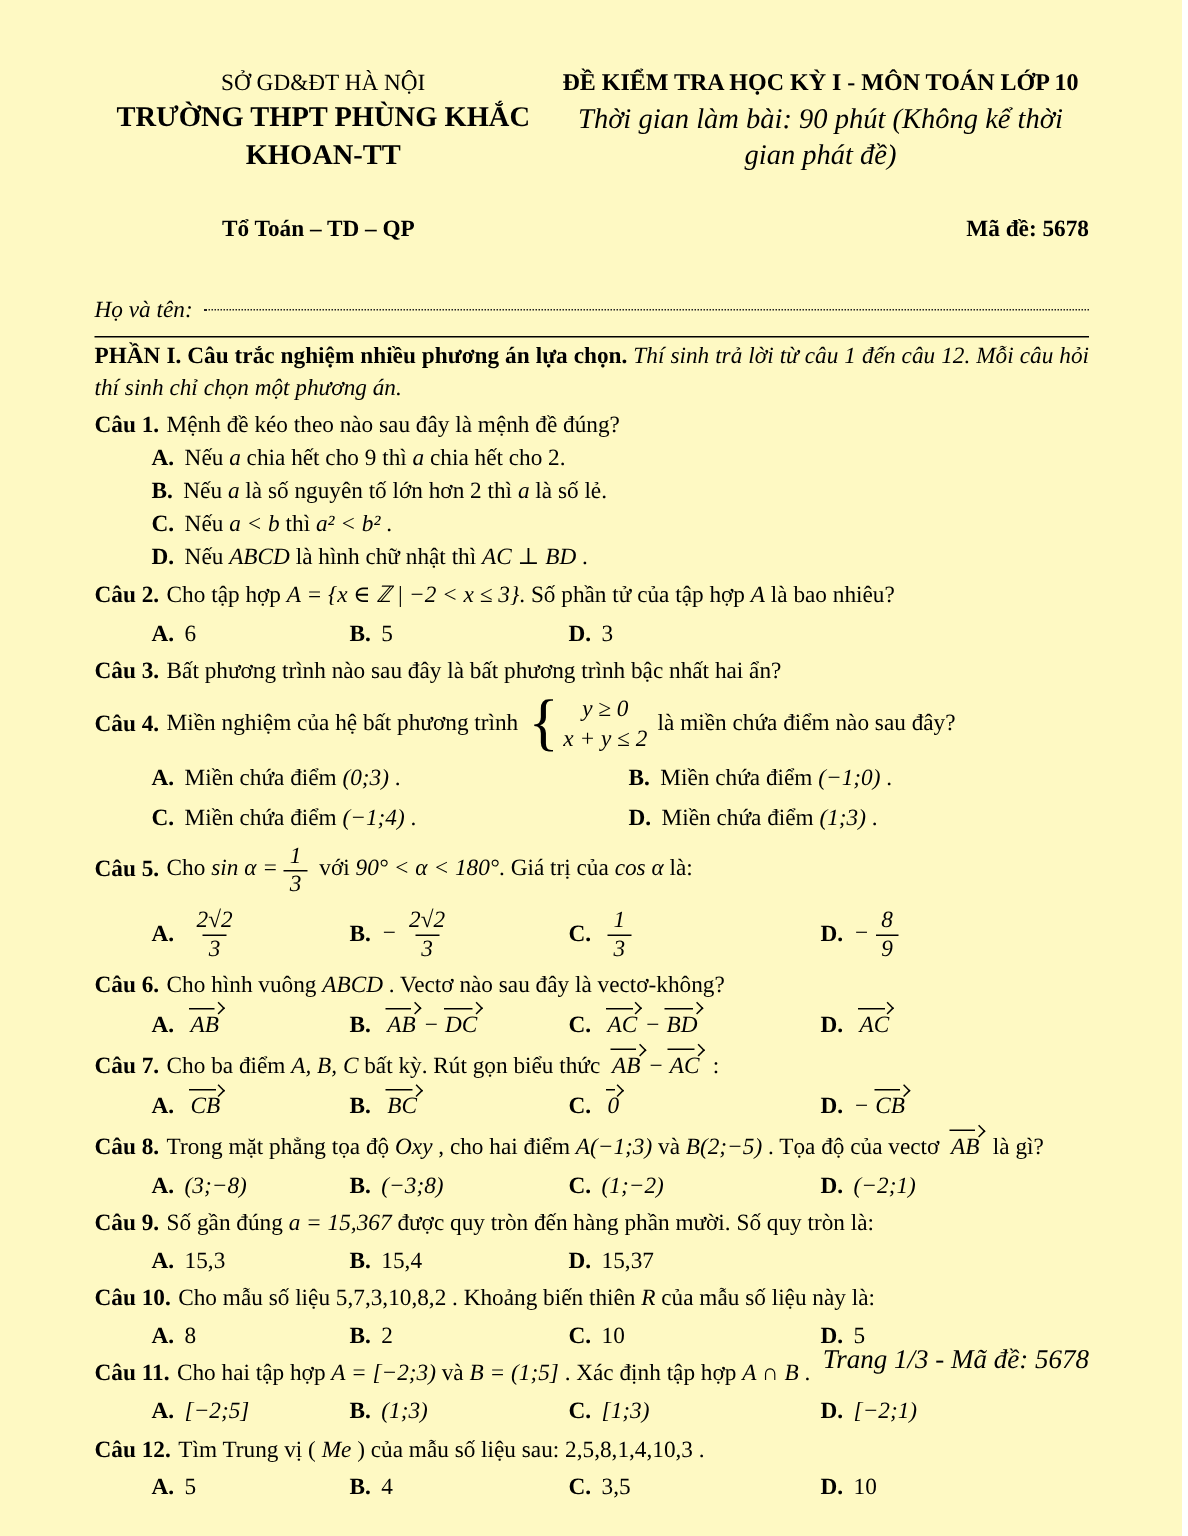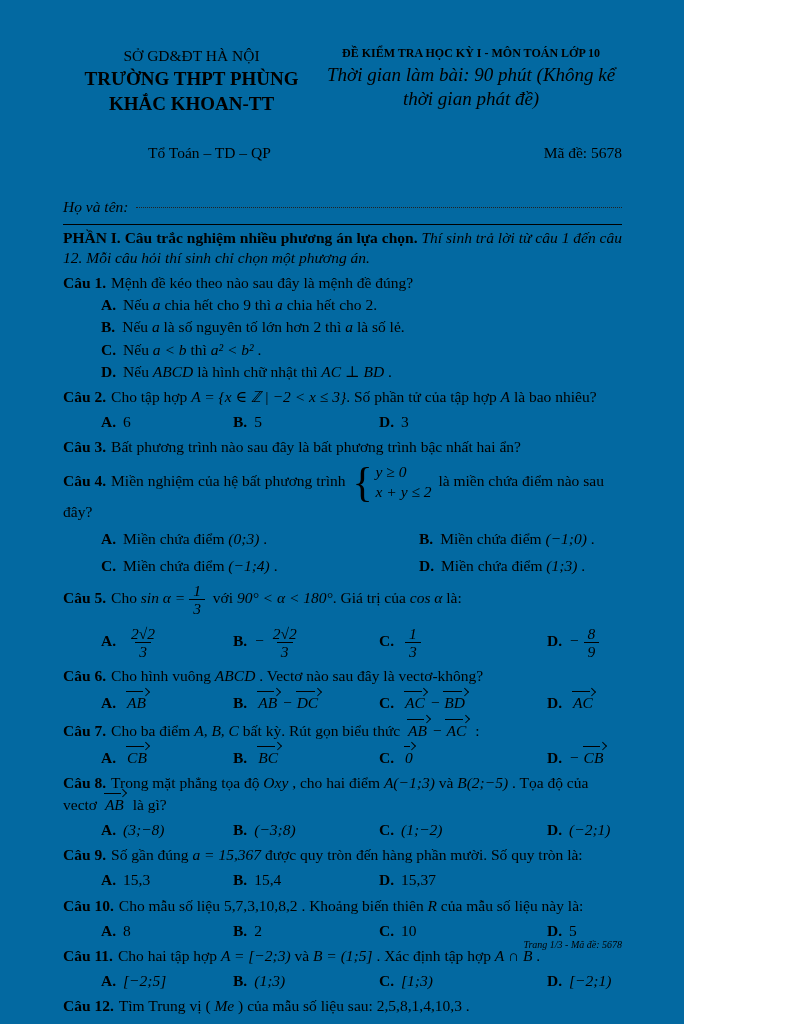--- a/index.html
+++ b/index.html
@@ -1,30 +1,30 @@
 <!DOCTYPE html>
 <html><head>
 <meta charset="utf-8">
 <style>
   html,body{margin:0;padding:0;background:#fff;}
   .page{
-    width:684px;height:1024px;background:#0369a1;color:#000;
+    width:788px;height:1024px;background:#fef9c3;color:#000;
     font-family:"Liberation Serif","DejaVu Serif",serif;
     font-size:15.5px;line-height:1.3;
     position:relative;box-sizing:border-box;
     padding:46px 62px 0 63px;overflow:hidden;
   }
   
   .hdr{display:grid;grid-template-columns:46% 54%;}
   .hdr-left,.hdr-right{text-align:center;}
   .hdr-left .l1{font-size:15.5px;}
   .hdr-left .l2{font-weight:bold;font-size:19px;margin-top:1px;}
-  .hdr-right .l1{font-weight:bold;font-size:12px;}
+  .hdr-right .l1{font-weight:bold;font-size:16px;}
   .hdr-right .l2{font-style:italic;font-size:19px;margin-top:1px;}
-  .hdr2{display:flex;justify-content:space-between;margin-top:26px;font-weight:normal;gap:12px;}
+  .hdr2{display:flex;justify-content:space-between;margin-top:26px;font-weight:bold;gap:12px;}
   .hdr2 .dept{margin-left:85px;}
   
   .namerow{display:flex;align-items:baseline;margin-top:34px;font-style:italic;}
   .dots{flex:1;border-bottom:1.7px dotted #222;margin-left:8px;transform:translateY(-4px);}
   .rule{border:none;border-top:1.4px solid #000;margin:7px 0 0 0;}
   
   .part1{margin:3px 0 0 0;text-align:justify;}
   .part1 .b{font-weight:bold;}
   .part1 .i{font-style:italic;}
   
@@ -38,23 +38,23 @@
   
   .m{font-style:italic;}
   .vec{font-style:italic;position:relative;display:inline-block;padding:0 1px;margin:2px 4px 0 3px;}
   .vec::before{content:"";position:absolute;left:0;right:4px;top:-2px;border-top:1.3px solid #000;}
   .vec::after{content:"";position:absolute;right:-1px;top:-4.6px;width:4.5px;height:4.5px;border-top:1.3px solid #000;border-right:1.3px solid #000;transform:rotate(45deg);}
   .frac{display:inline-flex;flex-direction:column;align-items:center;vertical-align:middle;margin:1px 4px;font-style:italic;line-height:1.12;}
   .frac .fn,.frac .fd{padding:0 4px;}
   .frac .fd{border-top:1.2px solid #000;}
   .sys{display:inline-flex;align-items:center;vertical-align:middle;margin:0 3px;}
   .sys .brace{font-size:42px;line-height:0.85;font-weight:normal;margin-right:3px;font-style:normal;}
-  .sys .lines{display:inline-flex;flex-direction:column;align-items:flex-start;font-style:italic;line-height:1.3;}
-  
-  .footer{position:absolute;right:62px;top:938px;font-style:italic;font-size:10px;}
+  .sys .lines{display:inline-flex;flex-direction:column;align-items:center;font-style:italic;line-height:1.3;}
+  
+  .footer{position:absolute;right:62px;top:895px;font-style:italic;font-size:18px;}
 </style>
 </head>
 <body>
 
 <div class="page">
 
   <div class="hdr">
     <div class="hdr-left">
       <div class="l1">SỞ GD&amp;ĐT HÀ NỘI</div>
       <div class="l2">TRƯỜNG THPT PHÙNG KHẮC KHOAN-TT</div>

